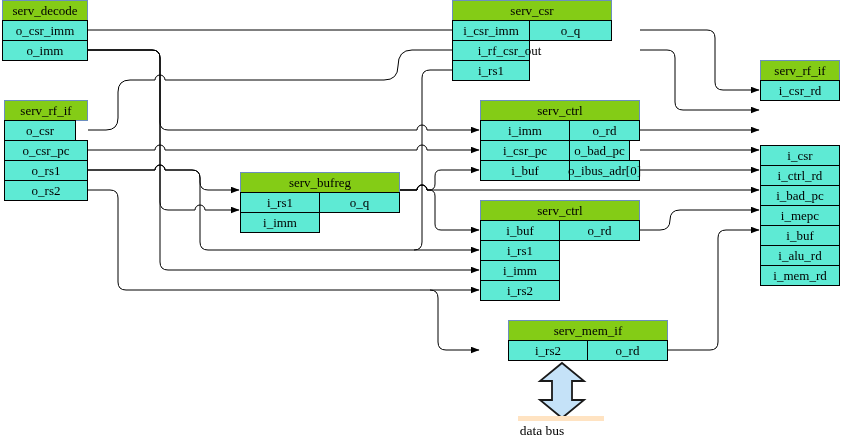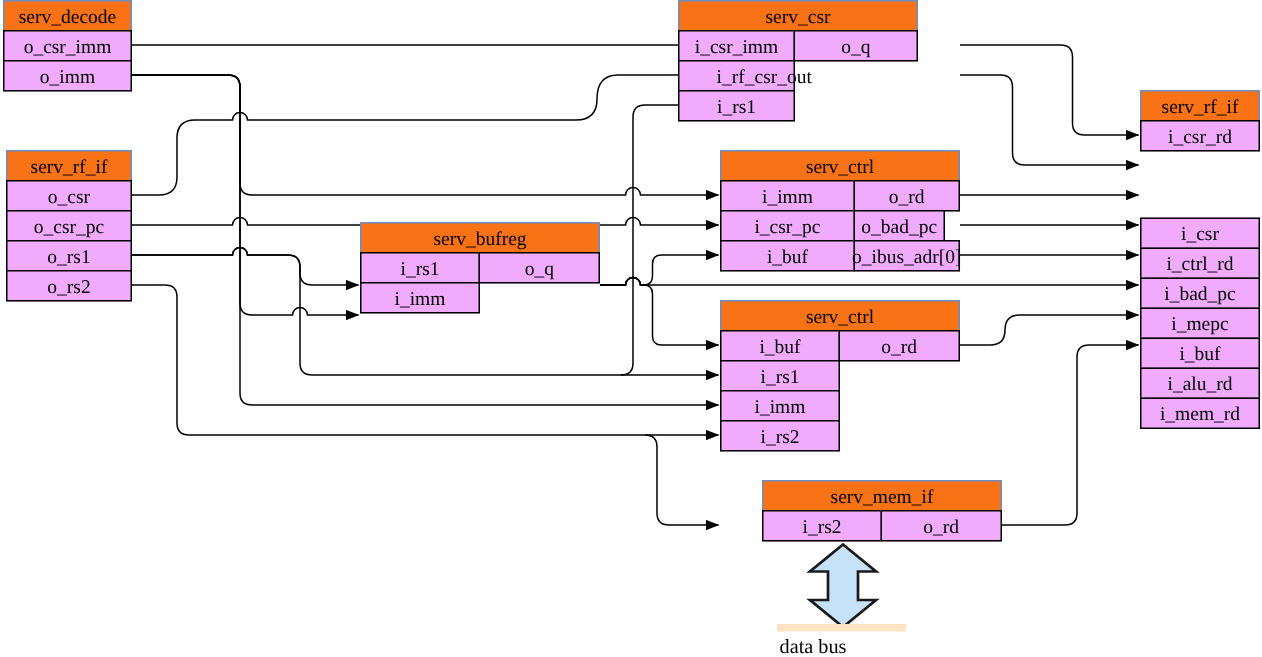--- a/index.html
+++ b/index.html
@@ -3,27 +3,27 @@
 <meta charset="utf-8">
 <style>
   html,body{margin:0;padding:0;background:#fff;}
   #canvas{
     position:relative;width:841px;height:438px;background:#fff;overflow:hidden;
     font-family:"Liberation Serif","DejaVu Serif",serif;font-size:13px;color:#000;
   }
   #wire-layer{position:absolute;left:0;top:0;width:841px;height:438px;}
   .block{position:absolute;}
   .hdr{
-    box-sizing:border-box;height:21px;border:1px solid #6c8ebf;background:#f97316;
+    box-sizing:border-box;height:21px;border:1px solid #6c8ebf;background:#84cc16;
     display:flex;align-items:center;justify-content:center;line-height:19px;
     white-space:nowrap;
   }
   .row{display:flex;}
   .cell{
-    box-sizing:border-box;height:21px;margin-top:-1px;border:1px solid #000;background:#f0abfc;
+    box-sizing:border-box;height:21px;margin-top:-1px;border:1px solid #000;background:#5eead4;
     display:flex;align-items:center;justify-content:center;line-height:19px;
     white-space:nowrap;overflow:visible;
   }
   .cell.right{margin-left:-1px;}
   #data-bus-label{
     position:absolute;left:492px;top:423px;width:100px;text-align:center;
     font-size:13.5px;
   }
   #data-bus-bar{position:absolute;left:518px;top:416px;width:86px;height:5px;background:#ffe3c2;}
   .wire{fill:none;stroke:#000;stroke-width:1;}
@@ -71,33 +71,33 @@
         <div class="row">
           <div class="cell" style="width: 86px;">o_csr_imm</div>
         </div>
         <div class="row">
           <div class="cell" style="width: 86px;">o_imm</div>
         </div>
       </div>
       <div class="block" style="left: 4px; top: 100px; width: 84px;">
         <div class="hdr">serv_rf_if</div>
         <div class="row">
-          <div class="cell" style="width: 84px; text-align: right;">o_csr</div>
+          <div class="cell" style="width: 72px; text-align: right;">o_csr</div>
         </div>
         <div class="row">
           <div class="cell" style="width: 84px;">o_csr_pc</div>
         </div>
         <div class="row">
           <div class="cell" style="width: 84px;">o_rs1</div>
         </div>
         <div class="row">
           <div class="cell" style="width: 84px;">o_rs2</div>
         </div>
       </div>
-      <div class="block" style="left: 240px; top: 148px; width: 160px;">
+      <div class="block" style="left: 240px; top: 172px; width: 160px;">
         <div class="hdr">serv_bufreg</div>
         <div class="row">
           <div class="cell" style="width: 80px;">i_rs1</div>
           <div class="cell right" style="width: 81px;">o_q</div>
         </div>
         <div class="row">
           <div class="cell" style="width: 80px;">i_imm</div>
         </div>
       </div>
       <div class="block" style="left: 452px; top: 0px; width: 160px;">

